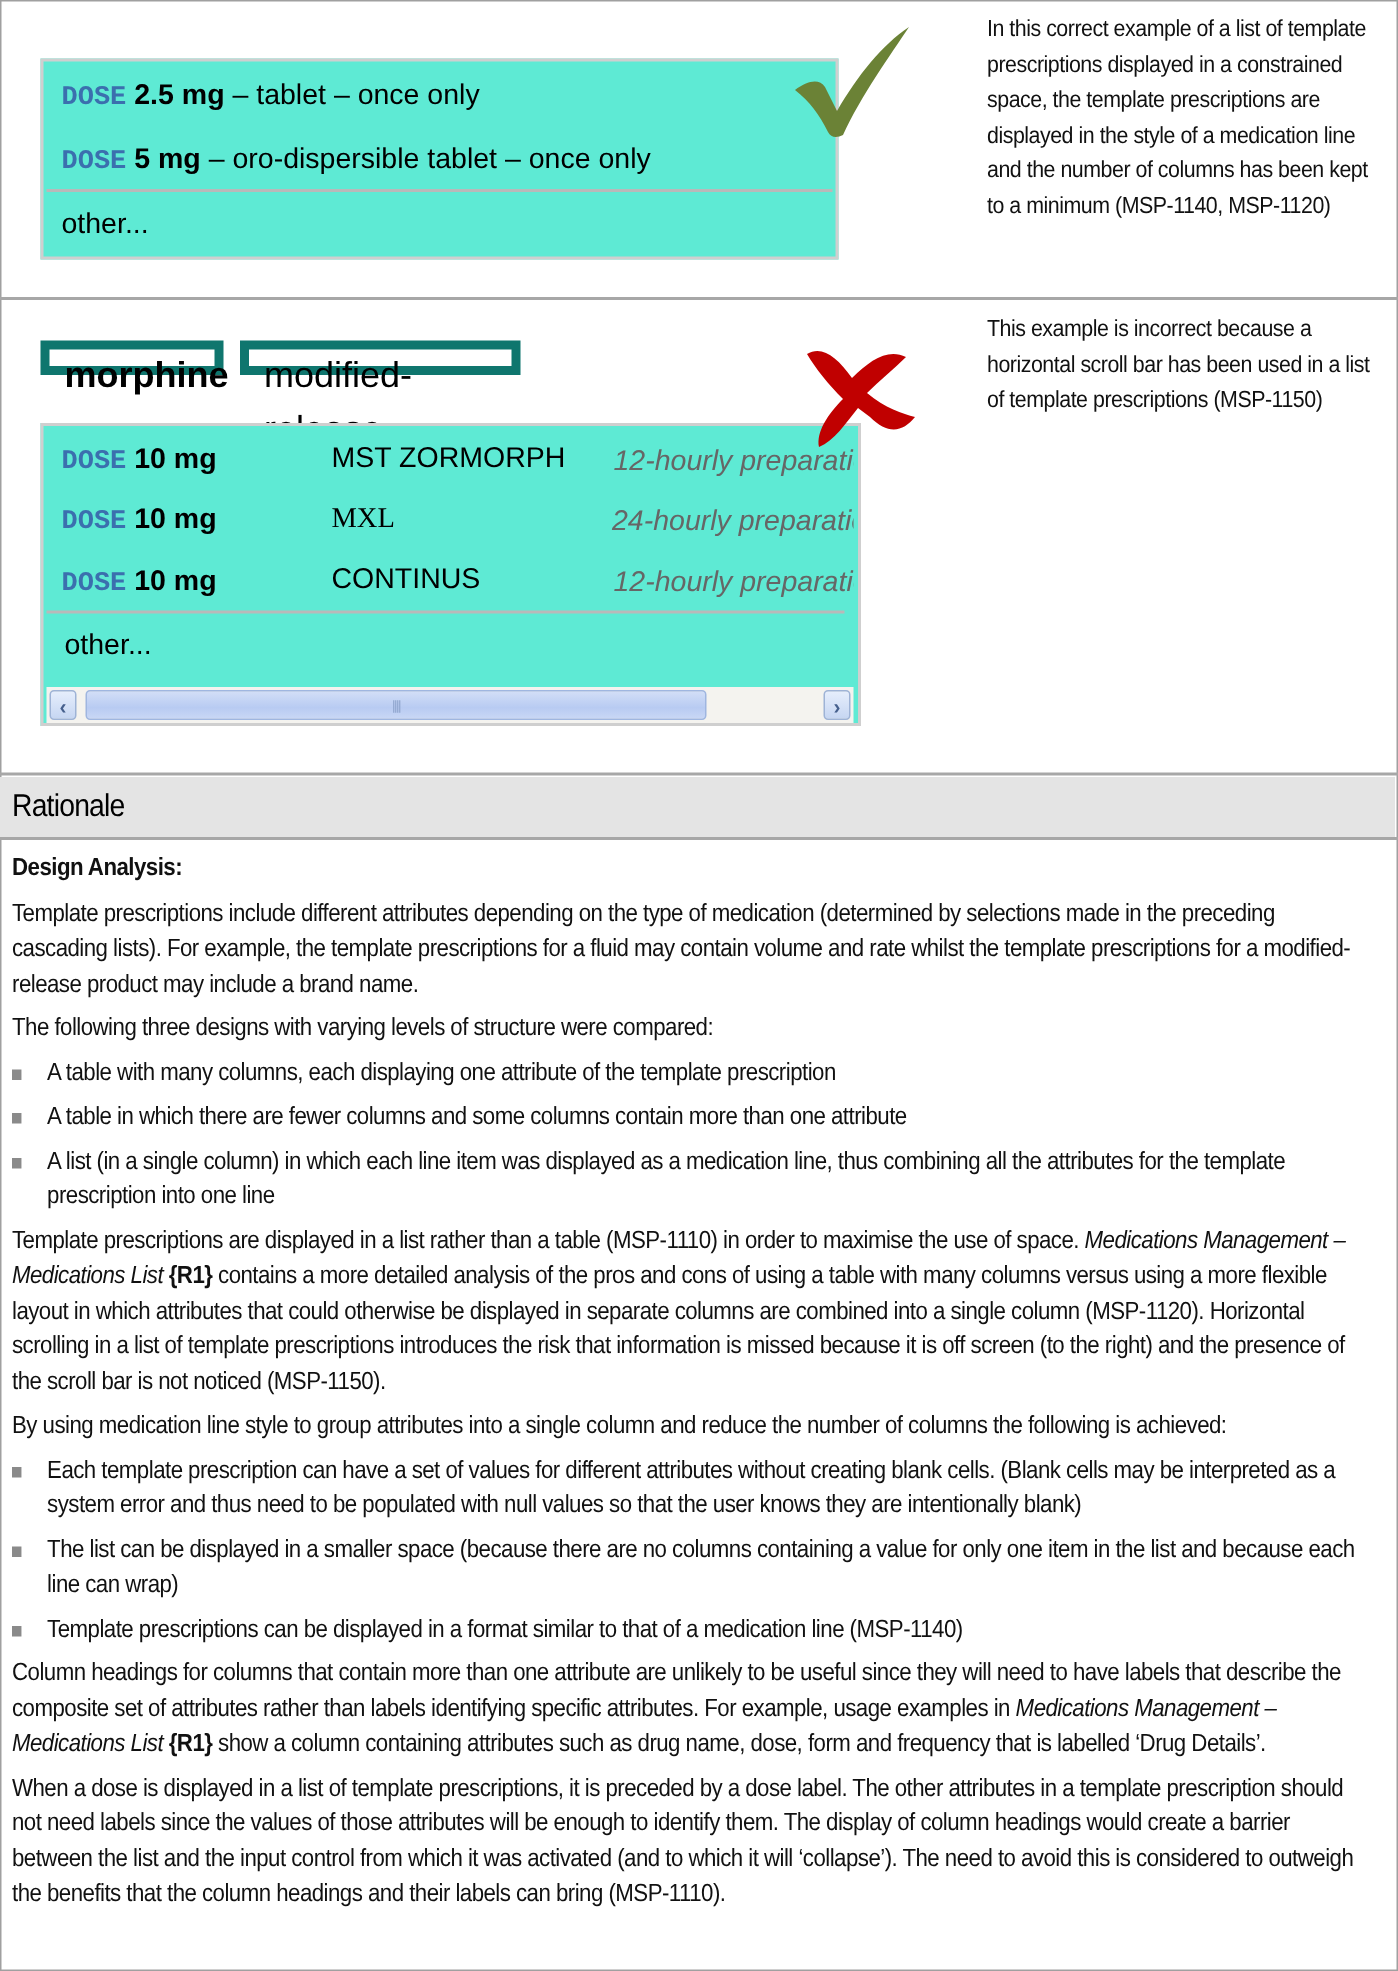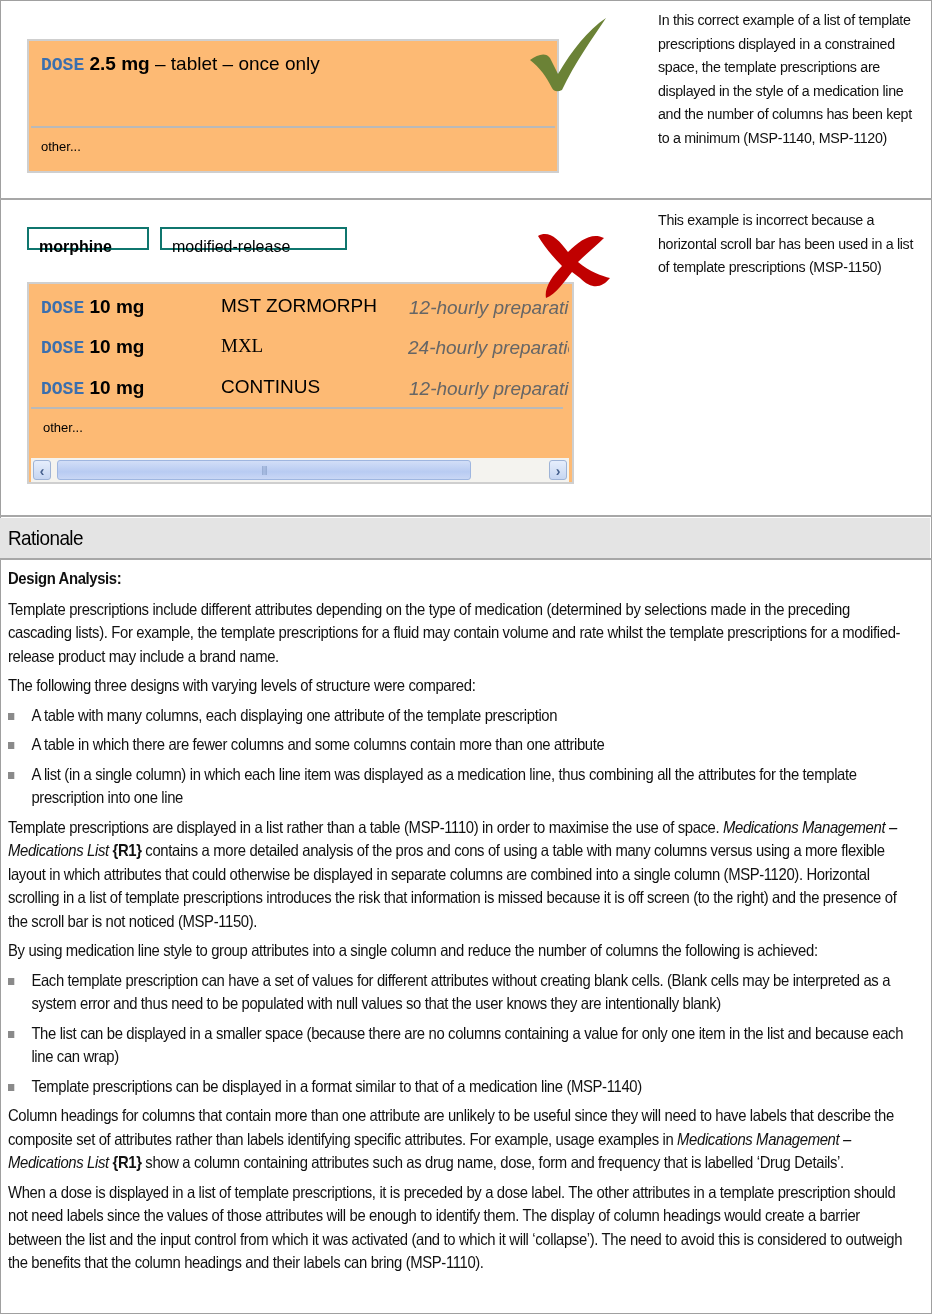--- a/index.html
+++ b/index.html
@@ -7,29 +7,29 @@
          font-family: "Liberation Sans", sans-serif; color: #000; }
   .frame { position: absolute; left: 0; top: 0; width: 930px; height: 1312px;
            border: 1px solid #a0a0a0; }
   .hline { position: absolute; left: 0; width: 932px; height: 2px; background: #a7a7a7; }
 
   
   .ex-note { position: absolute; left: 658px; width: 268px; font-size: 15.5px; line-height: 23.5px;
              letter-spacing: -0.35px; color: #111; font-family: "Liberation Sans", sans-serif;
              transform: scaleX(0.92); transform-origin: left top; }
 
-  .list-box { position: absolute; border: 2px solid #cfcfcf; background: #fdba74; box-sizing: border-box; }
+  .list-box { position: absolute; border: 2px solid #cfcfcf; background: #5eead4; box-sizing: border-box; }
   .med-line { position: absolute; left: 12px; font-size: 19px; white-space: nowrap; }
   .dose-label { font-family: "Liberation Mono", monospace; font-weight: bold; color: #3b6fae; font-size: 18px; }
   .dose-val { font-weight: bold; }
   .divider { position: absolute; left: 2px; right: 2px; height: 2px; background: #b9b9b9; }
-  .other { position: absolute; left: 12px; font-size: 13px; }
+  .other { position: absolute; left: 12px; font-size: 19px; }
 
-  .pill { position: absolute; top: 227px; height: 23px; border: 2px solid #0f766e; box-sizing: border-box;
-          font-size: 16px; line-height: 36px; padding-left: 10px; }
+  .pill { position: absolute; top: 227px; height: 23px; border: 6px solid #0f766e; box-sizing: border-box;
+          font-size: 24px; line-height: 36px; padding-left: 10px; }
 
   .col-brand { position: absolute; left: 180px; font-size: 19px; }
   .col-prep { position: absolute; left: 368px; font-size: 19px; font-style: italic; color: #666; white-space: nowrap; }
   .clip { position: absolute; left: 0; top: 0; width: 540px; height: 140px; overflow: hidden; }
 
   .scrollbar { position: absolute; left: 2px; top: 174px; width: 538px; height: 24px; background: #f4f3ef; }
   .sb-btn { position: absolute; top: 2px; width: 18px; height: 20px; border: 1px solid #9eb3d6; border-radius: 3px;
             background: linear-gradient(#e6eefc, #c6d6f2); color: #46608d; font-size: 14px; font-weight: bold;
             line-height: 20px; text-align: center; box-sizing: border-box; }
   .sb-thumb { position: absolute; left: 26px; top: 2px; width: 414px; height: 20px; border: 1px solid #9fb6e0;
@@ -51,20 +51,24 @@
 </head>
 <body>
 
 <div class="frame"></div>
 
 <div>
   <div class="list-box" style="left:27px; top:39px; width:532px; height:134px;">
     <div class="med-line" style="top:12px;">
       <span class="dose-label">DOSE</span>
       <span class="dose-val">2.5 mg</span><span> – tablet – once only</span>
+    </div>
+    <div class="med-line" style="top:55px;">
+      <span class="dose-label">DOSE</span>
+      <span class="dose-val">5 mg</span><span> – oro-dispersible tablet – once only</span>
     </div>
     <div class="divider" style="top:85px;"></div>
     <div class="other" style="top:98px;">other...</div>
   </div>
 
   <svg style="position:absolute; left:528px; top:16px;" width="80" height="78" viewBox="0 0 80 78">
     <path d="M2 44 C10 38 18 36 22 42 L30 58 C44 34 60 14 78 2 C66 20 46 48 34 74 C30 76 26 76 24 72 C18 60 12 52 2 44 Z" fill="#6b8236"></path>
   </svg>
 
   <div class="ex-note" style="top:8px; width:290px;">In this correct example of a list of template prescriptions displayed in a constrained space, the template prescriptions are displayed in the style of a medication line and the number of columns has been kept to a minimum (MSP-1140, MSP-1120)</div>

